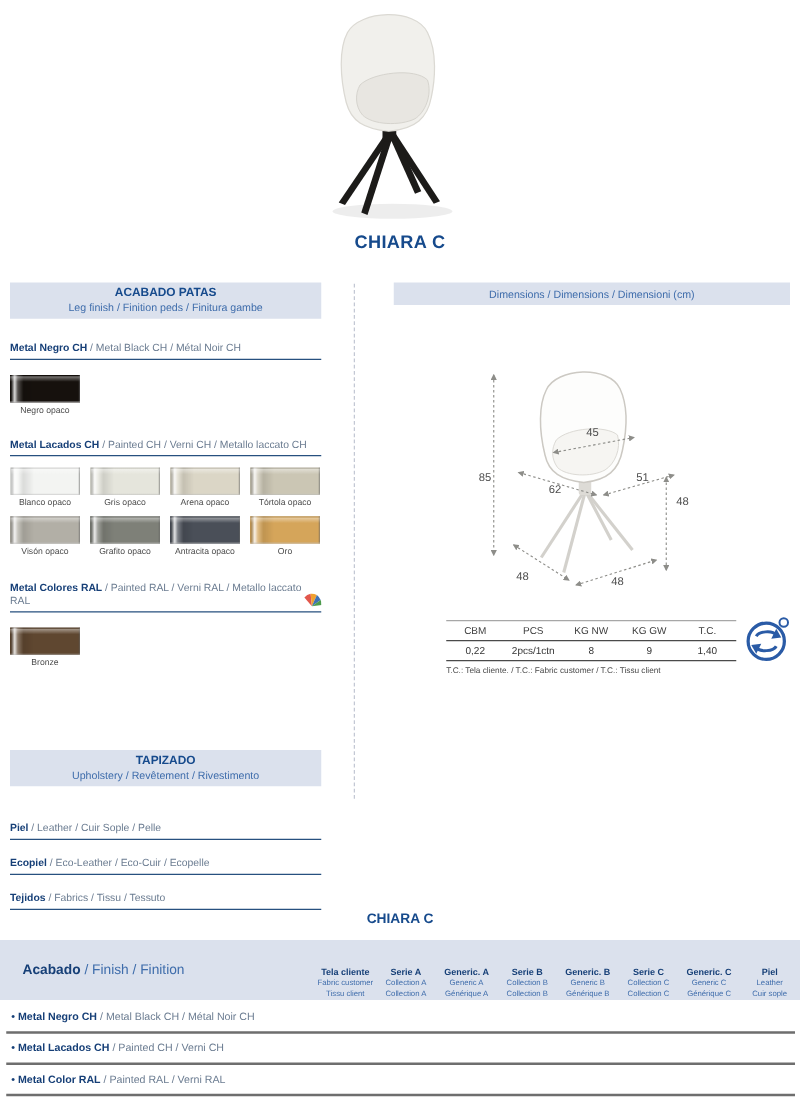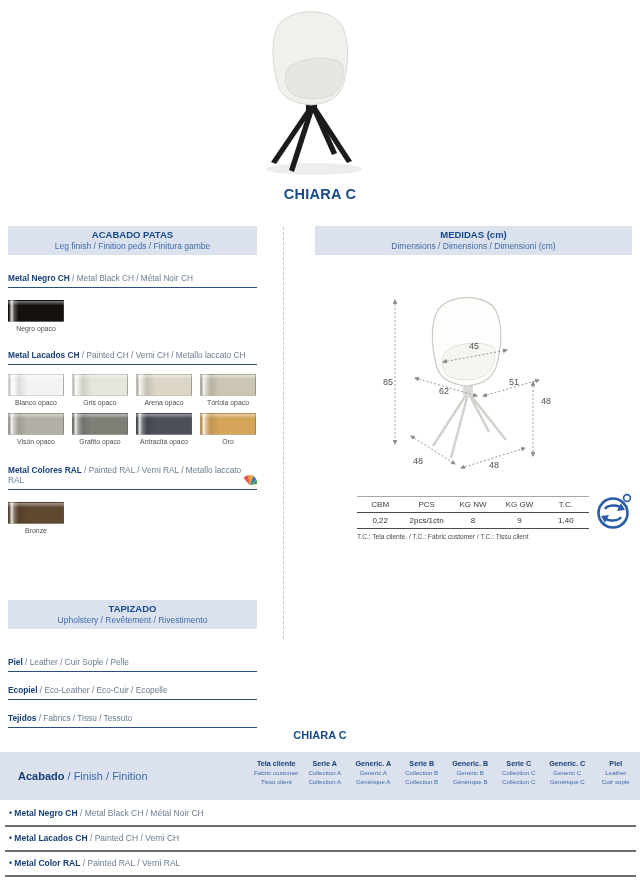--- a/index.html
+++ b/index.html
@@ -41,21 +41,21 @@
   
   .dim-text { font-size:9px; fill:#4f4f4f; font-family:"Liberation Sans",sans-serif; }
   .dim-line { stroke:#8d8d89; stroke-width:0.9; stroke-dasharray:2 2; fill:none; }
   .chair-ghost { stroke:#ccc9c3; fill:#fdfdfc; stroke-width:1.2; }
 
   
   .ft-head { background:#dbe1ed; display:flex; }
   .ft-left { width:252px; display:flex; align-items:center; padding-left:18px; font-size:11px; }
   .ft-left b { color:#163f77; }
   .ft-left span { color:#3e6cab; }
-  .ft-cols { flex:1; display:flex; padding-top:7px; }
+  .ft-cols { flex:1; display:flex; padding-top:21px; }
   .ft-col { flex:1; text-align:center; line-height:1.45; }
   .ft-col .l1 { font-size:7.2px; font-weight:bold; color:#163f77; }
   .ft-col .l2 { font-size:6.2px; color:#3e6cab; }
   .ft-rows { }
   .ft-row { font-size:8.5px; padding:6px 0 7px 4px; border-bottom:2px solid #6e6e6e; }
   .ft-row b { color:#163f77; }
   .ft-row span { color:#6b7c91; }
 
   .page-title { font-size:14.5px; font-weight:bold; color:#164a8c; text-align:center; letter-spacing:0.3px; }
   .page-title-sm { font-size:11px; font-weight:bold; color:#164a8c; text-align:center; }
@@ -169,21 +169,20 @@
   <div class="finish-line" style="margin-top:13px;">
     <b>Ecopiel</b><span class="rest"> / Eco-Leather / Eco-Cuir / Ecopelle</span>
   </div>
   <div class="finish-line" style="margin-top:13px;">
     <b>Tejidos</b><span class="rest"> / Fabrics / Tissu / Tessuto</span>
   </div>
 </div>
 
 <div class="abs" style="left:315px; top:226px; width:317px;">
   <div class="sec-head">
-    <div class="t1">MEDIDAS (cm)</div>
     <div class="t2">Dimensions / Dimensions / Dimensioni (cm)</div>
   </div>
 
   <svg class="abs" style="left:66px; top:60px;" width="212" height="202" viewBox="0 0 212 202">
     <defs>
       <marker id="arr" viewBox="0 0 10 10" refX="8" refY="5" markerWidth="5.5" markerHeight="5.5" orient="auto-start-reverse">
         <path d="M0,0 L10,5 L0,10 Z" fill="#8d8d89"></path>
       </marker>
     </defs>
 

